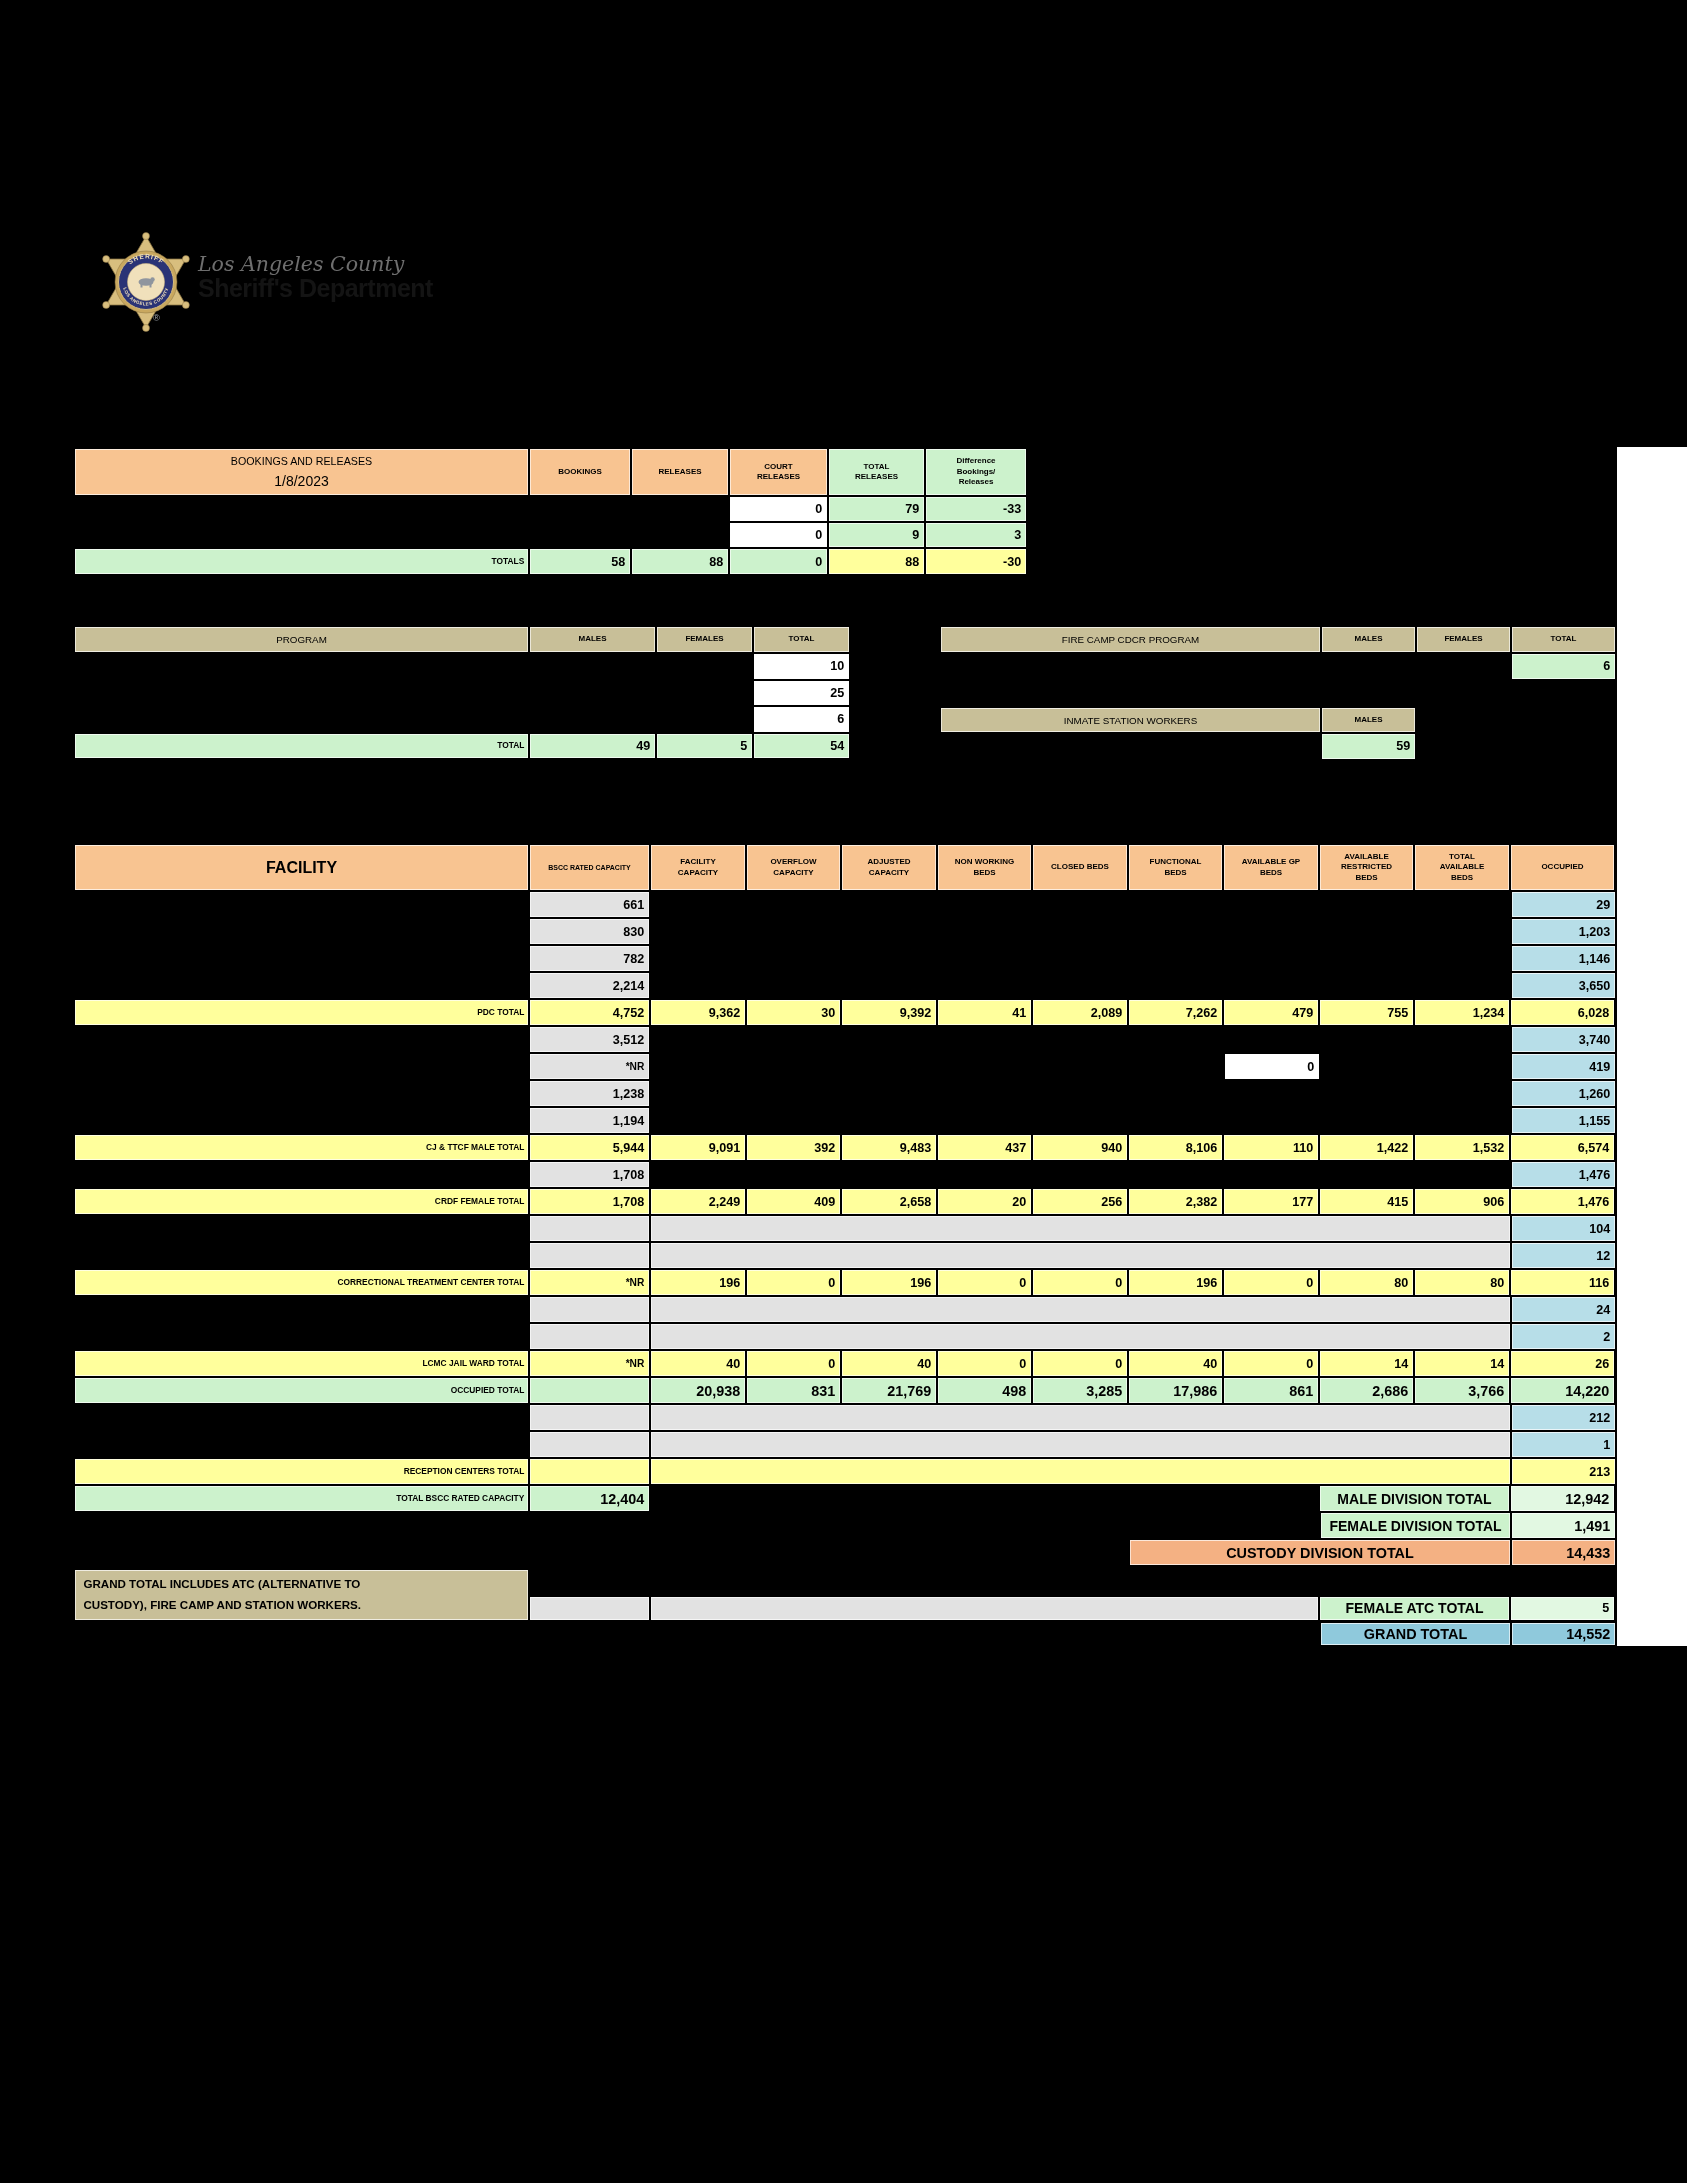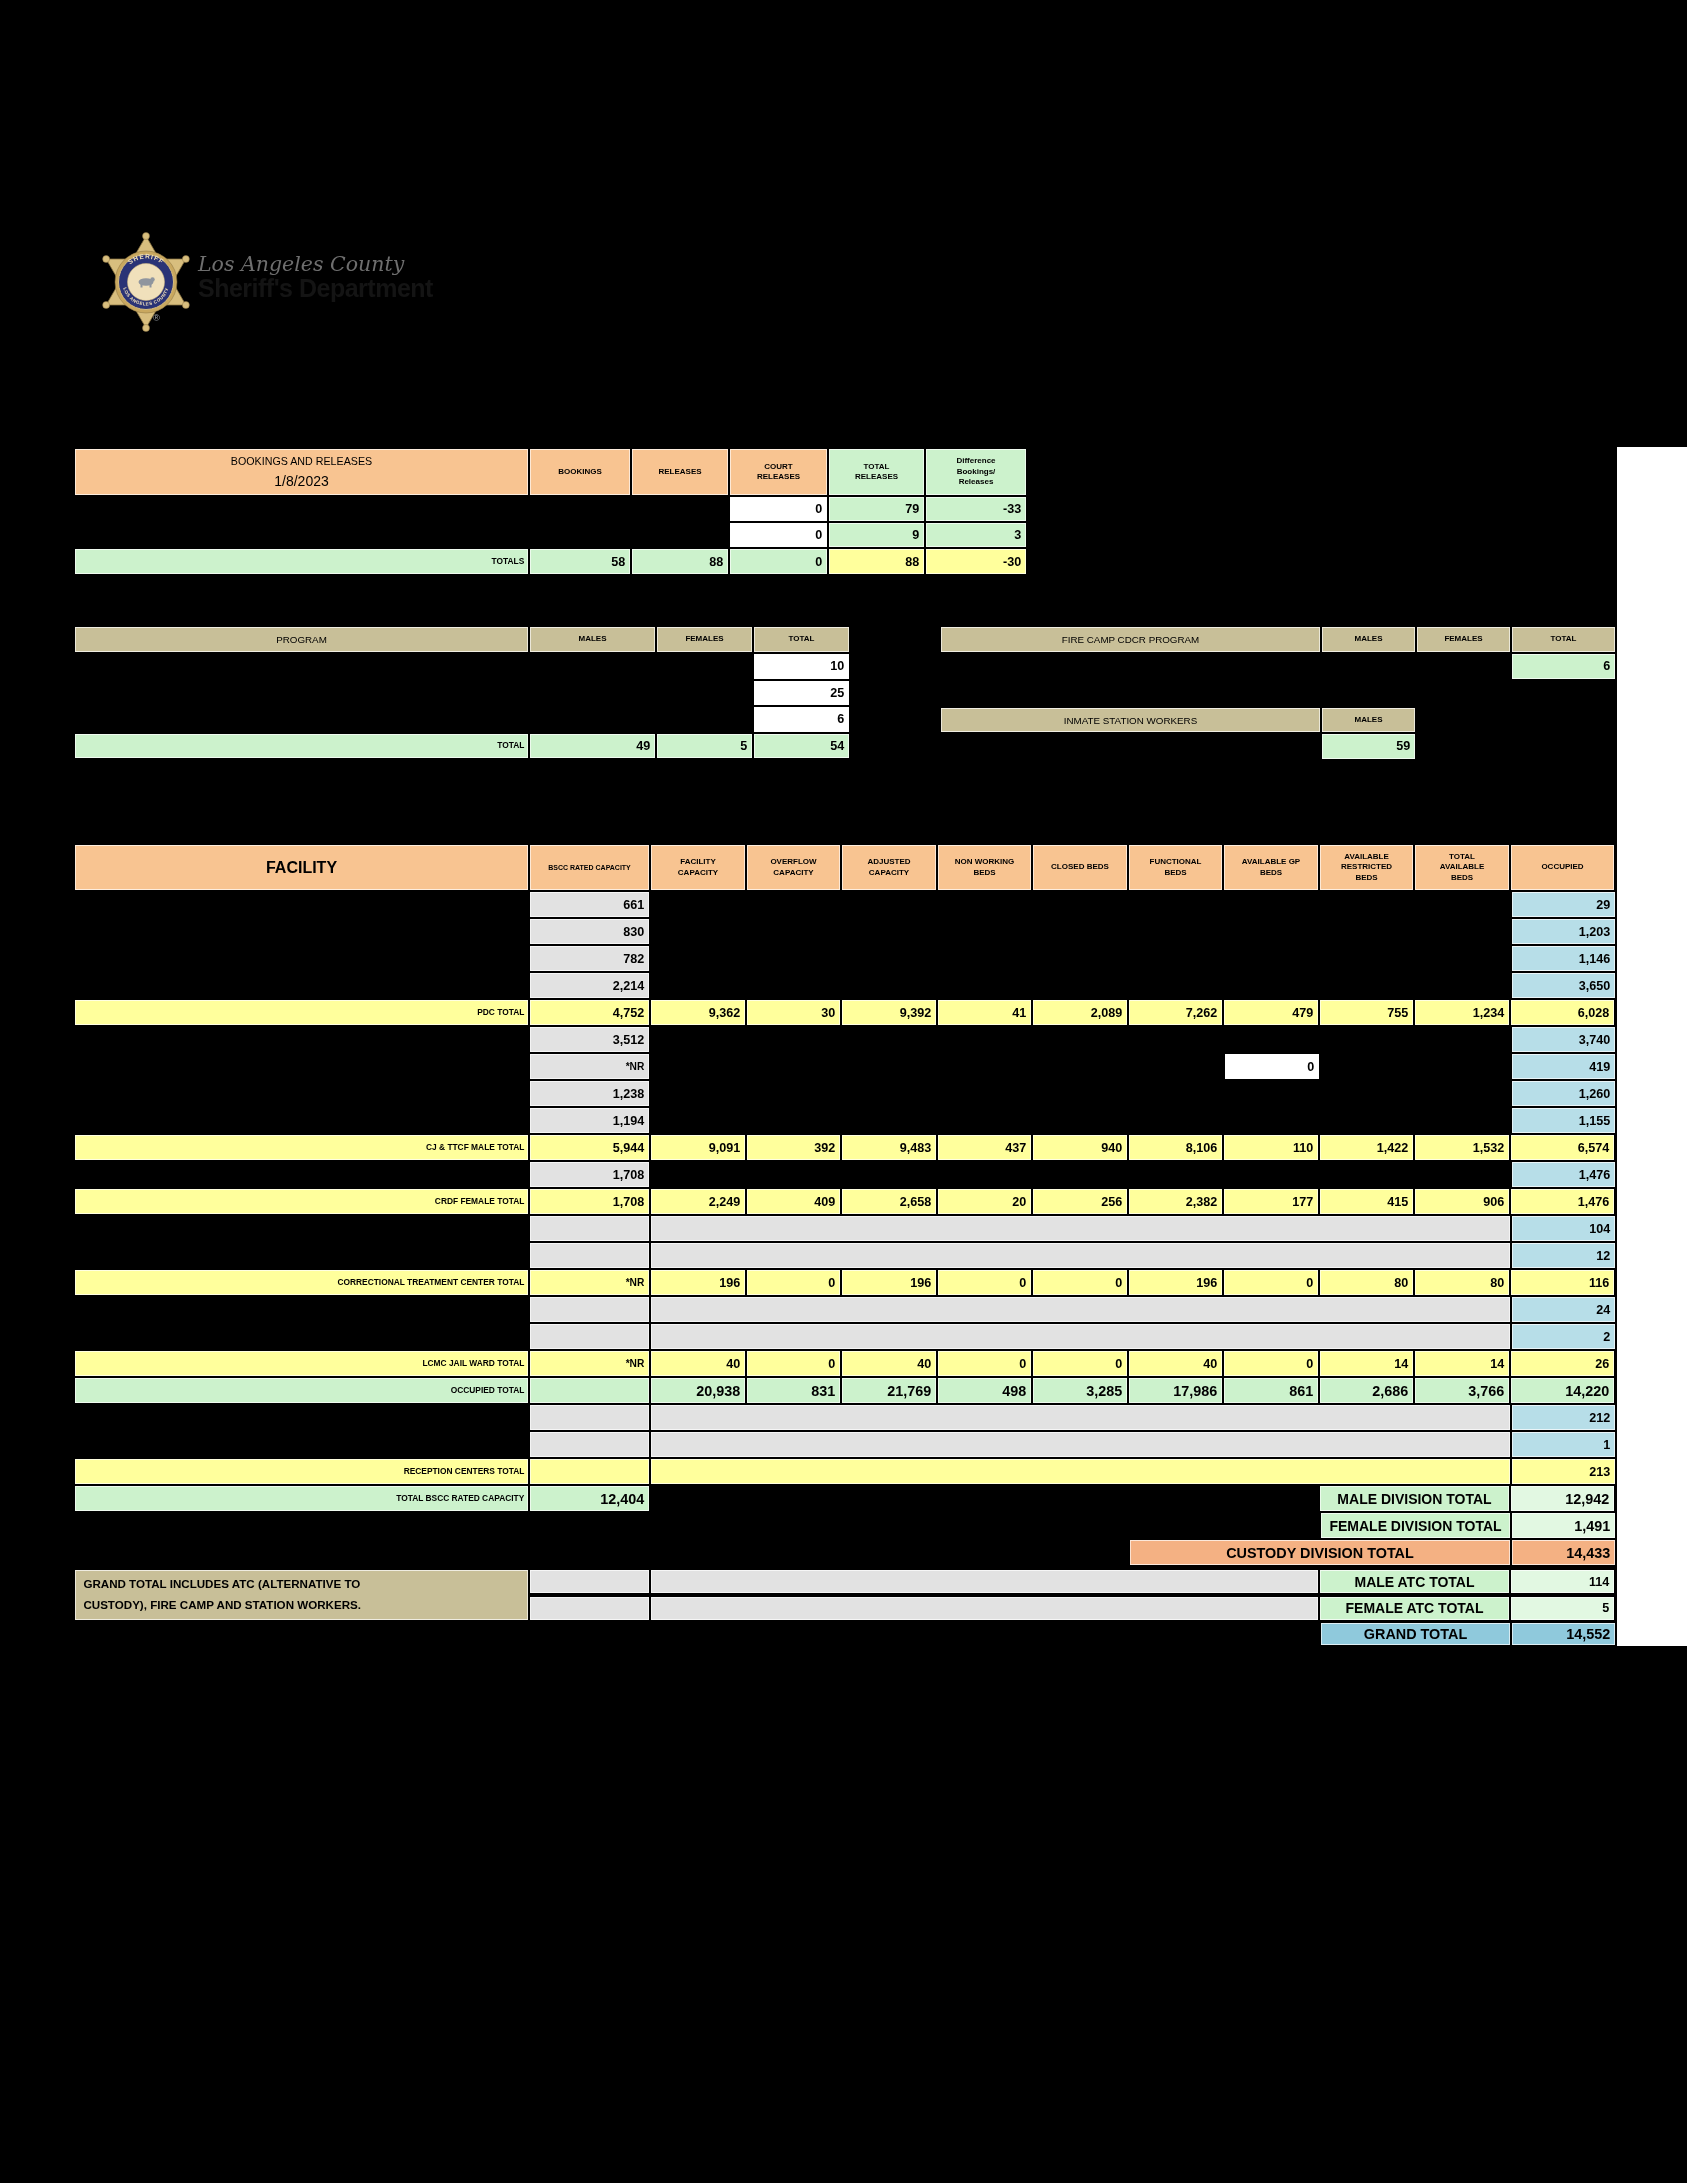--- a/index.html
+++ b/index.html
@@ -438,26 +438,20 @@
   <div class="row frow">
     <div class="cell black wfill24"></div>
     <div class="cell b corange wcust title-lg">CUSTODY DIVISION TOTAL</div>
     <div class="cell b corange wocc num-lg">14,433</div>
   </div>
 </div>
 
 <div class="abs" style="left:74px;top:1569px;width:1542px;height:79px">
   <div class="cell b tan note abs" style="left:0;top:0;width:455px;height:52px">GRAND TOTAL INCLUDES ATC (ALTERNATIVE TO
 CUSTODY), FIRE CAMP AND STATION WORKERS.</div>
-  <div class="row abs" style="left:455px;top:0;height:25px">
-    <div class="cell b gray wbscc"></div>
-    <div class="cell b gray wfill22"></div>
-    <div class="cell b green wdiv lbl-c">MALE ATC TOTAL</div>
-    <div class="cell b lgreen wocc num">114</div>
-  </div>
   <div class="row abs" style="left:455px;top:26.5px;height:25px">
     <div class="cell b gray wbscc"></div>
     <div class="cell b gray wfill22"></div>
     <div class="cell b green wdiv lbl-c">FEMALE ATC TOTAL</div>
     <div class="cell b lgreen wocc num">5</div>
   </div>
   <div class="row abs" style="left:1246px;top:53px;height:24px">
     <div class="cell b dblue wdiv title-lg">GRAND TOTAL</div>
     <div class="cell b dblue wocc num-lg">14,552</div>
   </div>

